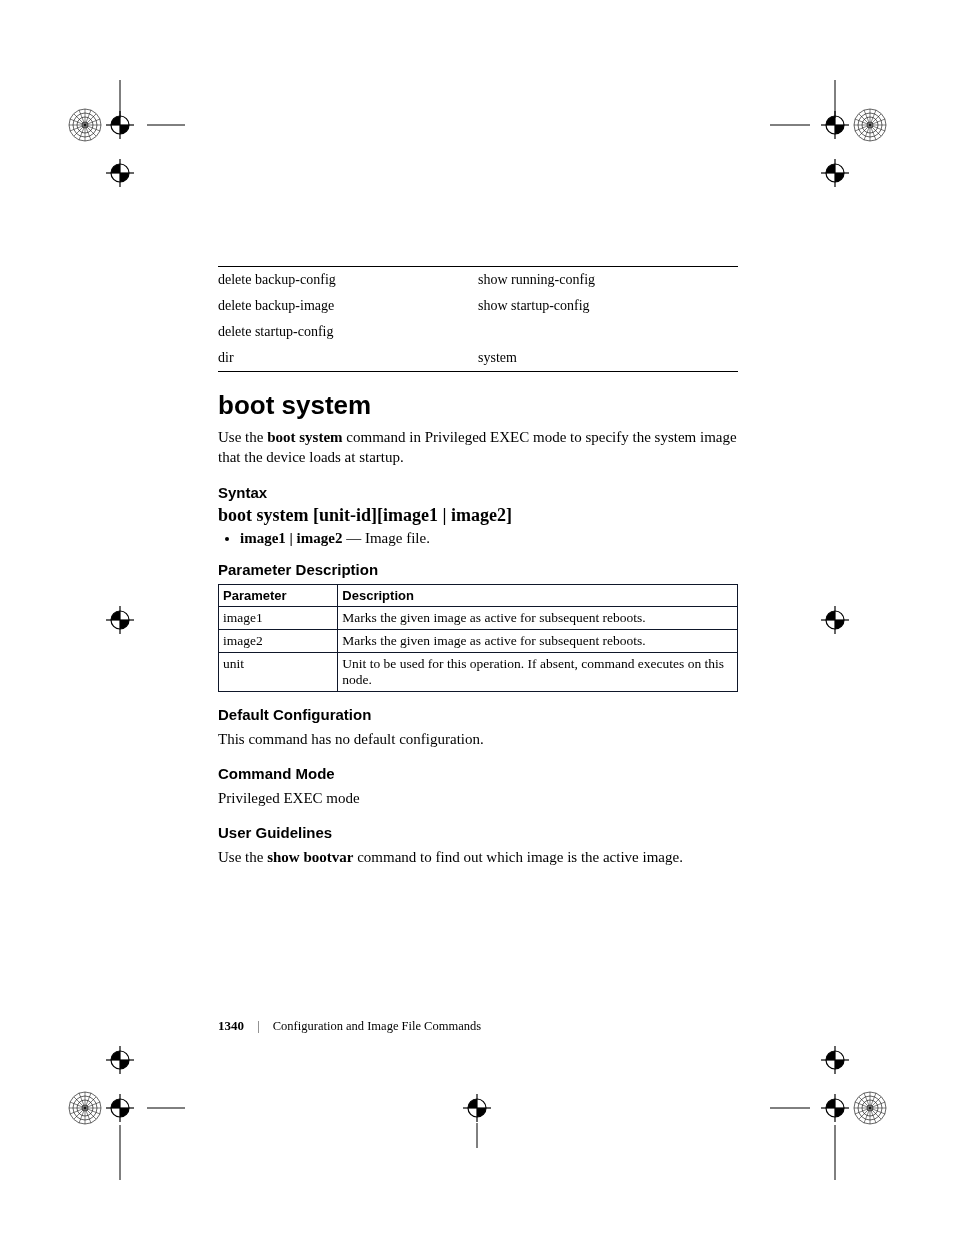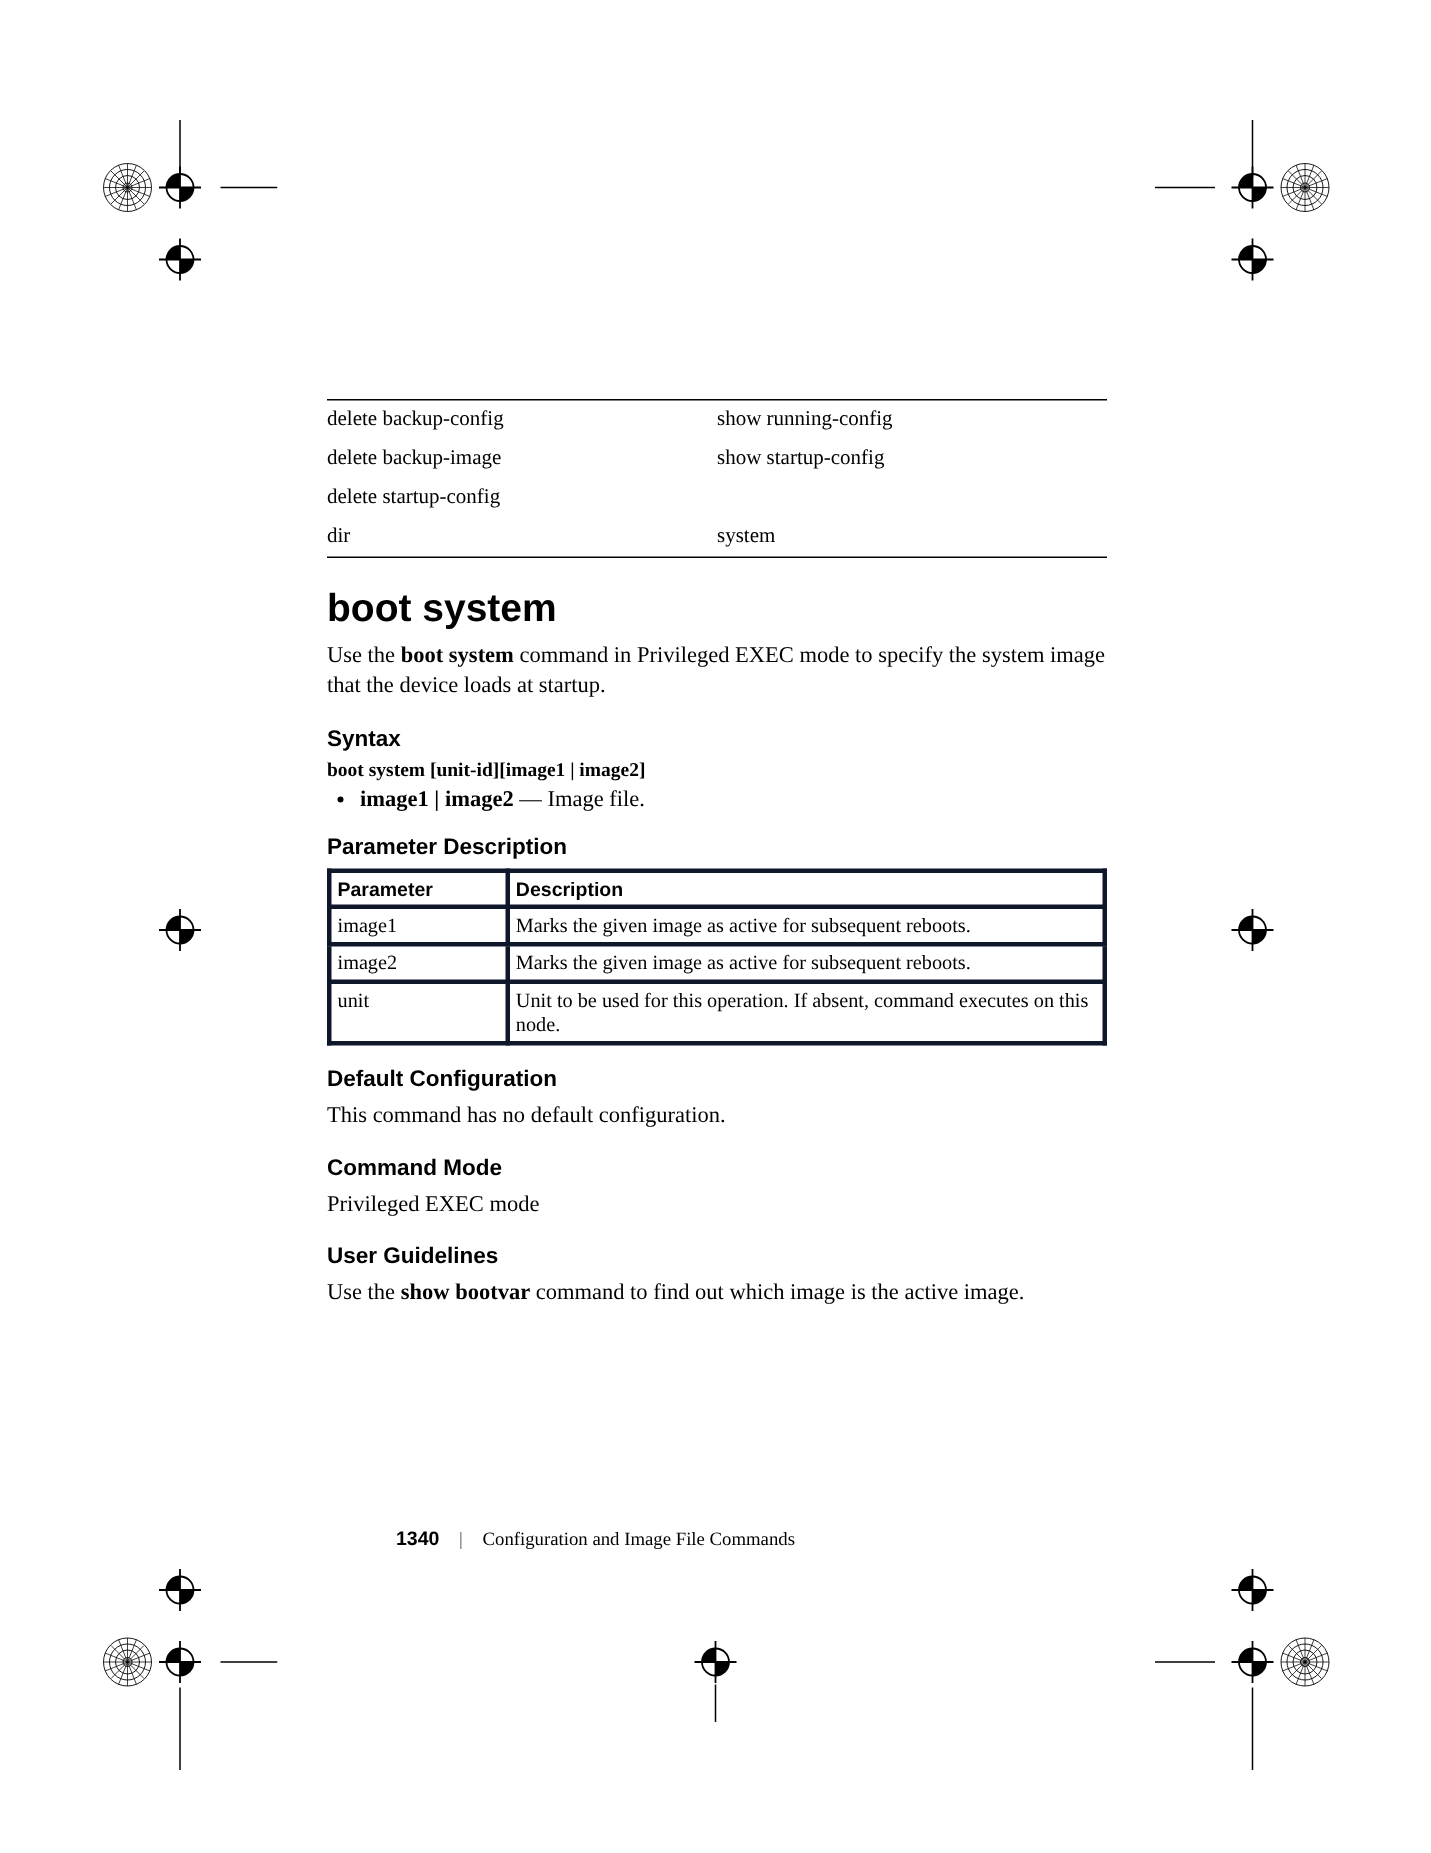--- a/index.html
+++ b/index.html
@@ -45,61 +45,60 @@
     line-height: 1.35;
     margin: 6px 0 16px 0;
   }
   h3.sub {
     font-family: Helvetica, Arial, sans-serif;
     font-weight: bold;
     font-size: 15px;
     margin: 14px 0 4px 0;
   }
   p.syntax-line {
-    font-size: 13px;
+    font-size: 18px;
     margin: 4px 0;
   }
   .bold { font-weight: bold; }
   ul.bullets {
     margin: 4px 0 12px 22px;
     padding: 0;
     font-size: 15px;
   }
   ul.bullets li { margin: 2px 0; }
   table.param-table {
     border-collapse: collapse;
     width: 100%;
     font-size: 13.5px;
     margin-top: 6px;
   }
   table.param-table th, table.param-table td {
-    border: 3px solid #0f172a;
+    border: 1px solid #0f172a;
     padding: 3px 4px;
     text-align: left;
     vertical-align: top;
   }
   table.param-table th {
     font-family: Helvetica, Arial, sans-serif;
     font-weight: bold;
     font-size: 13px;
   }
   table.param-table .pcol1 { width: 23%; }
   table.param-table .pcol2 { width: 77%; }
   .footer {
     position: absolute;
     left: 218px;
     top: 1018px;
     font-size: 12.5px;
     font-family: Georgia, 'Times New Roman', serif;
   }
   .footer .pgnum {
-    font-family: Liberation Sans, sans-serif;
+    font-family: Liberation Serif, serif;
     font-weight: bold;
     font-size: 13px;
-    margin-left: 46px;
   }
   .footer .sep {
     margin: 0 10px;
     color: #555;
   }
   
   svg.mark { position: absolute; }
 </style>
 </head>
 <body>

